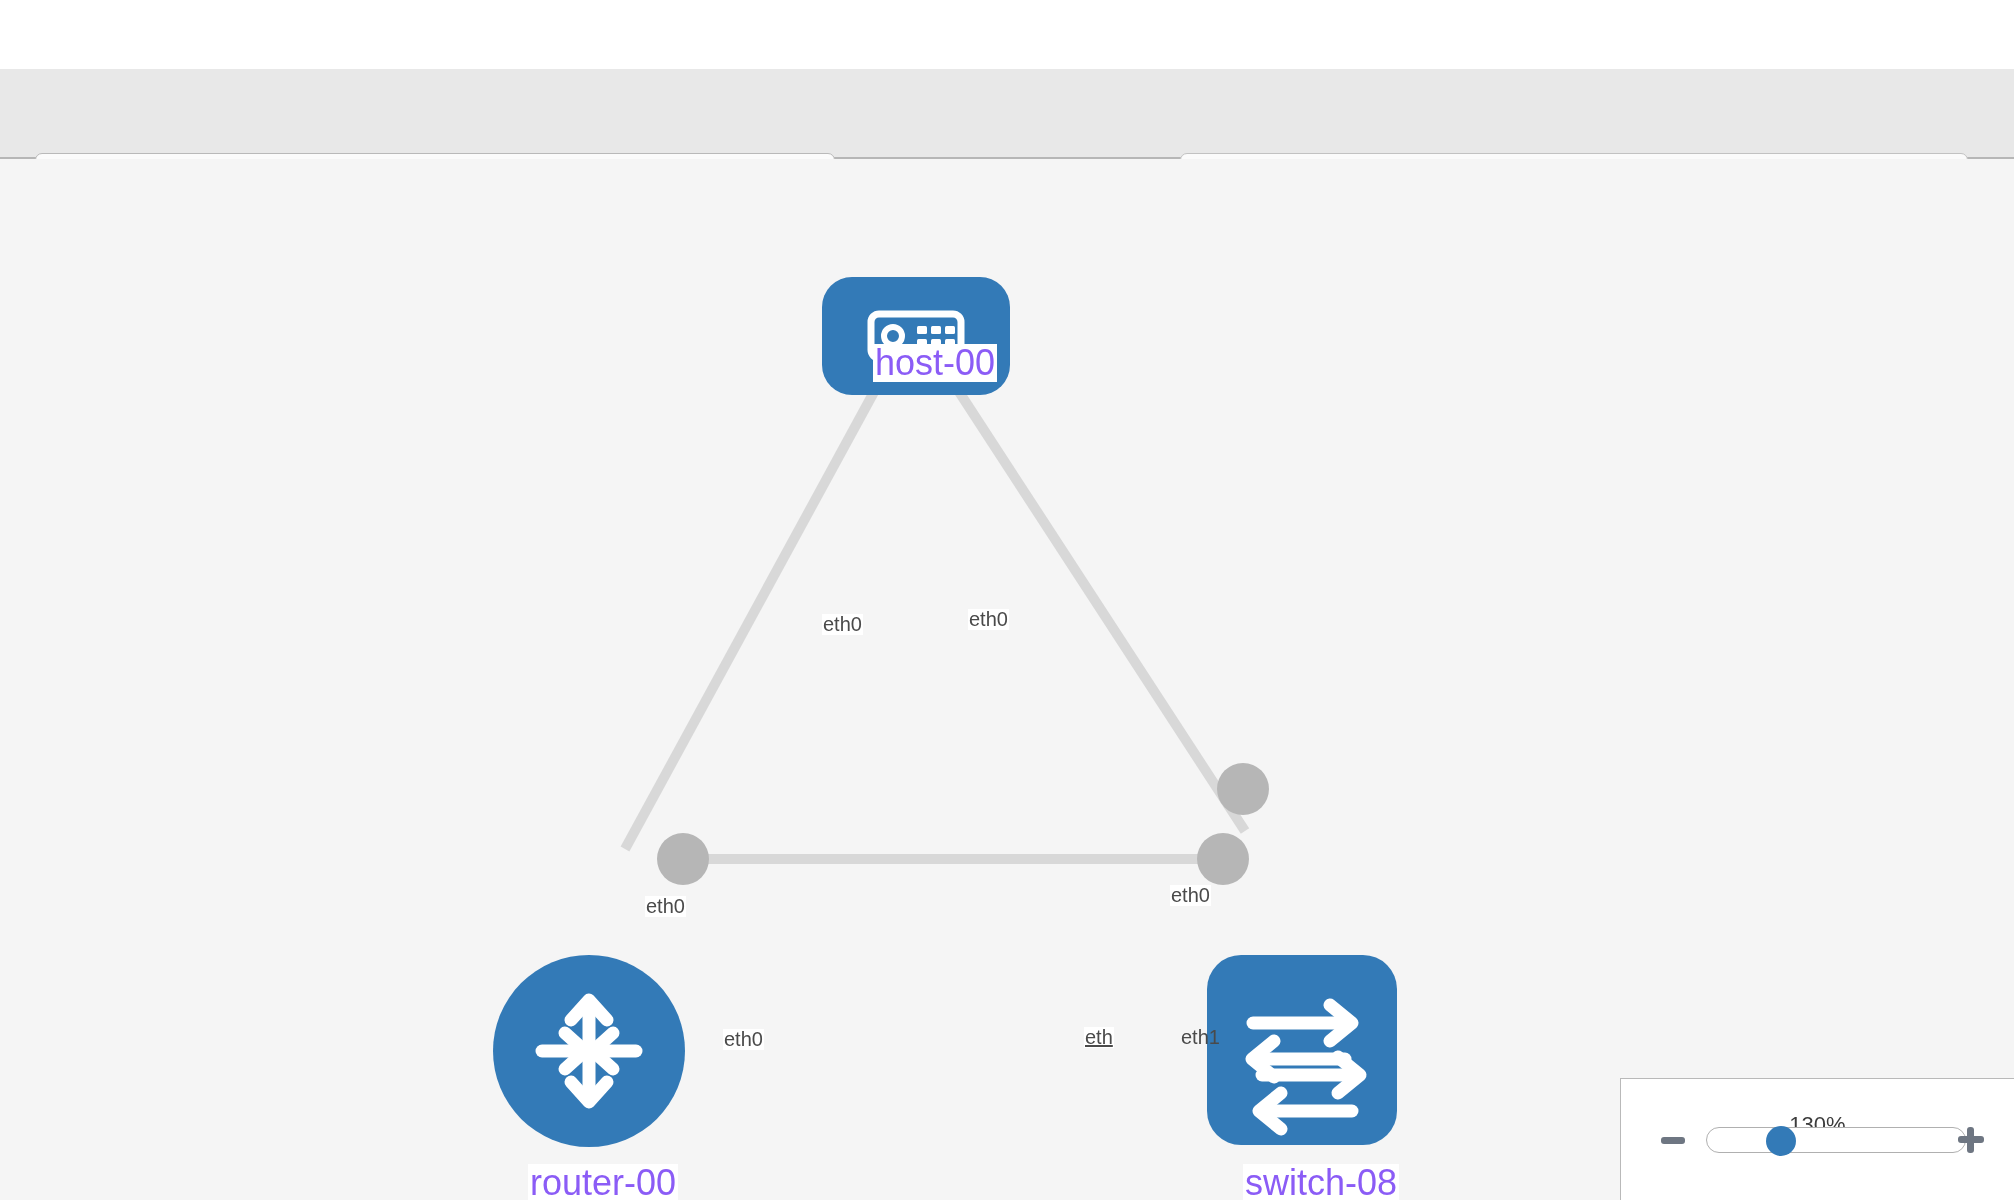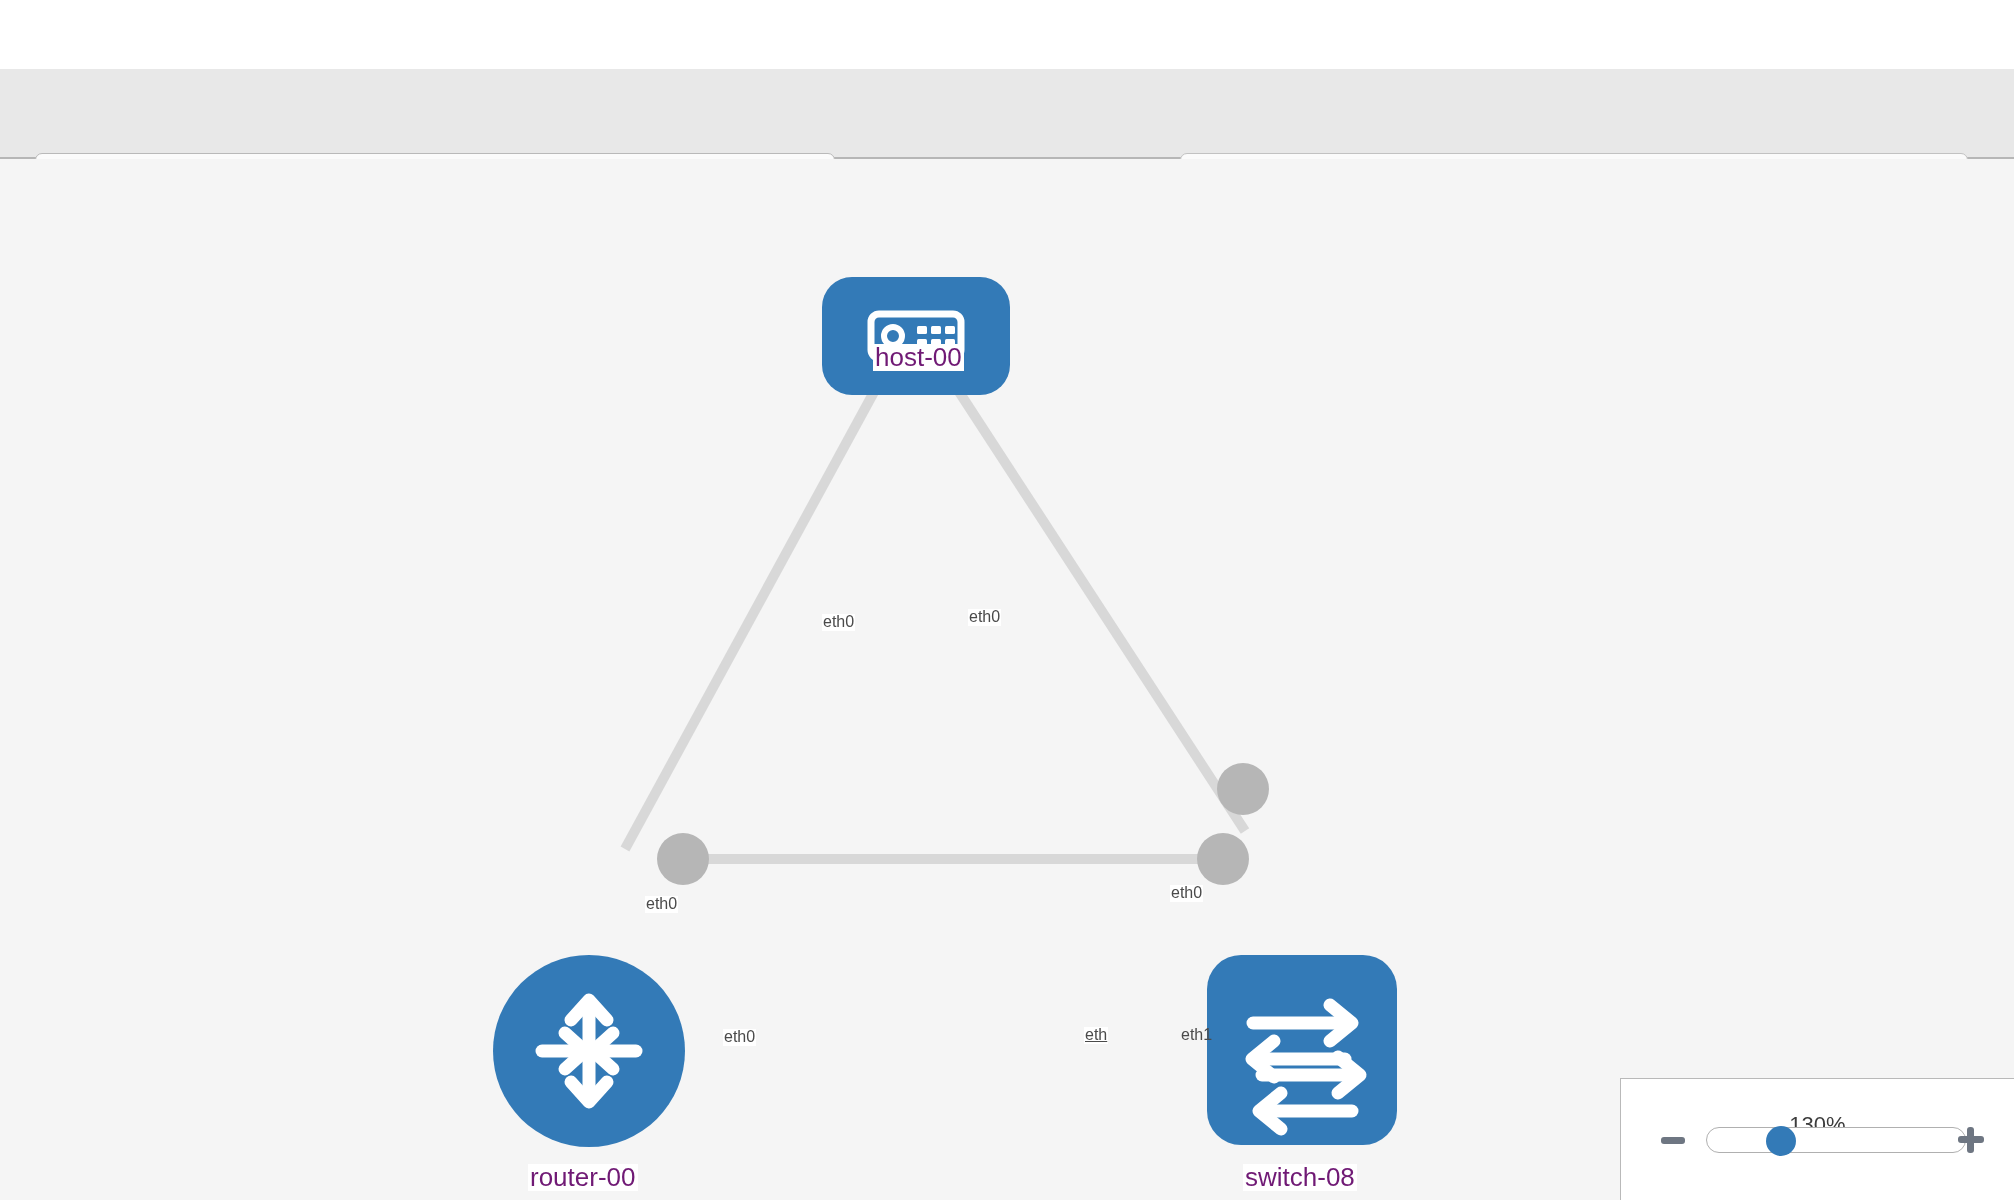--- a/index.html
+++ b/index.html
@@ -133,30 +133,30 @@
   .topology-svg {
     position: absolute;
     left: 0; top: 0;
     width: 2014px;
     height: 1041px;
   }
 
   
   .node-label {
     position: absolute;
-    font-size: 26px;
-    color: #701a75;
+    font-size: 36px;
+    color: #8b5cf6;
     background: #ffffff;
     white-space: nowrap;
     line-height: 1.05;
     padding: 0 2px;
   }
   .iface-label {
     position: absolute;
-    font-size: 16px;
+    font-size: 20px;
     color: #4a4a4a;
     background: #ffffff;
     white-space: nowrap;
     line-height: 1.05;
     padding: 0 1px;
   }
 
   
   .zoom-panel {
     position: absolute;

